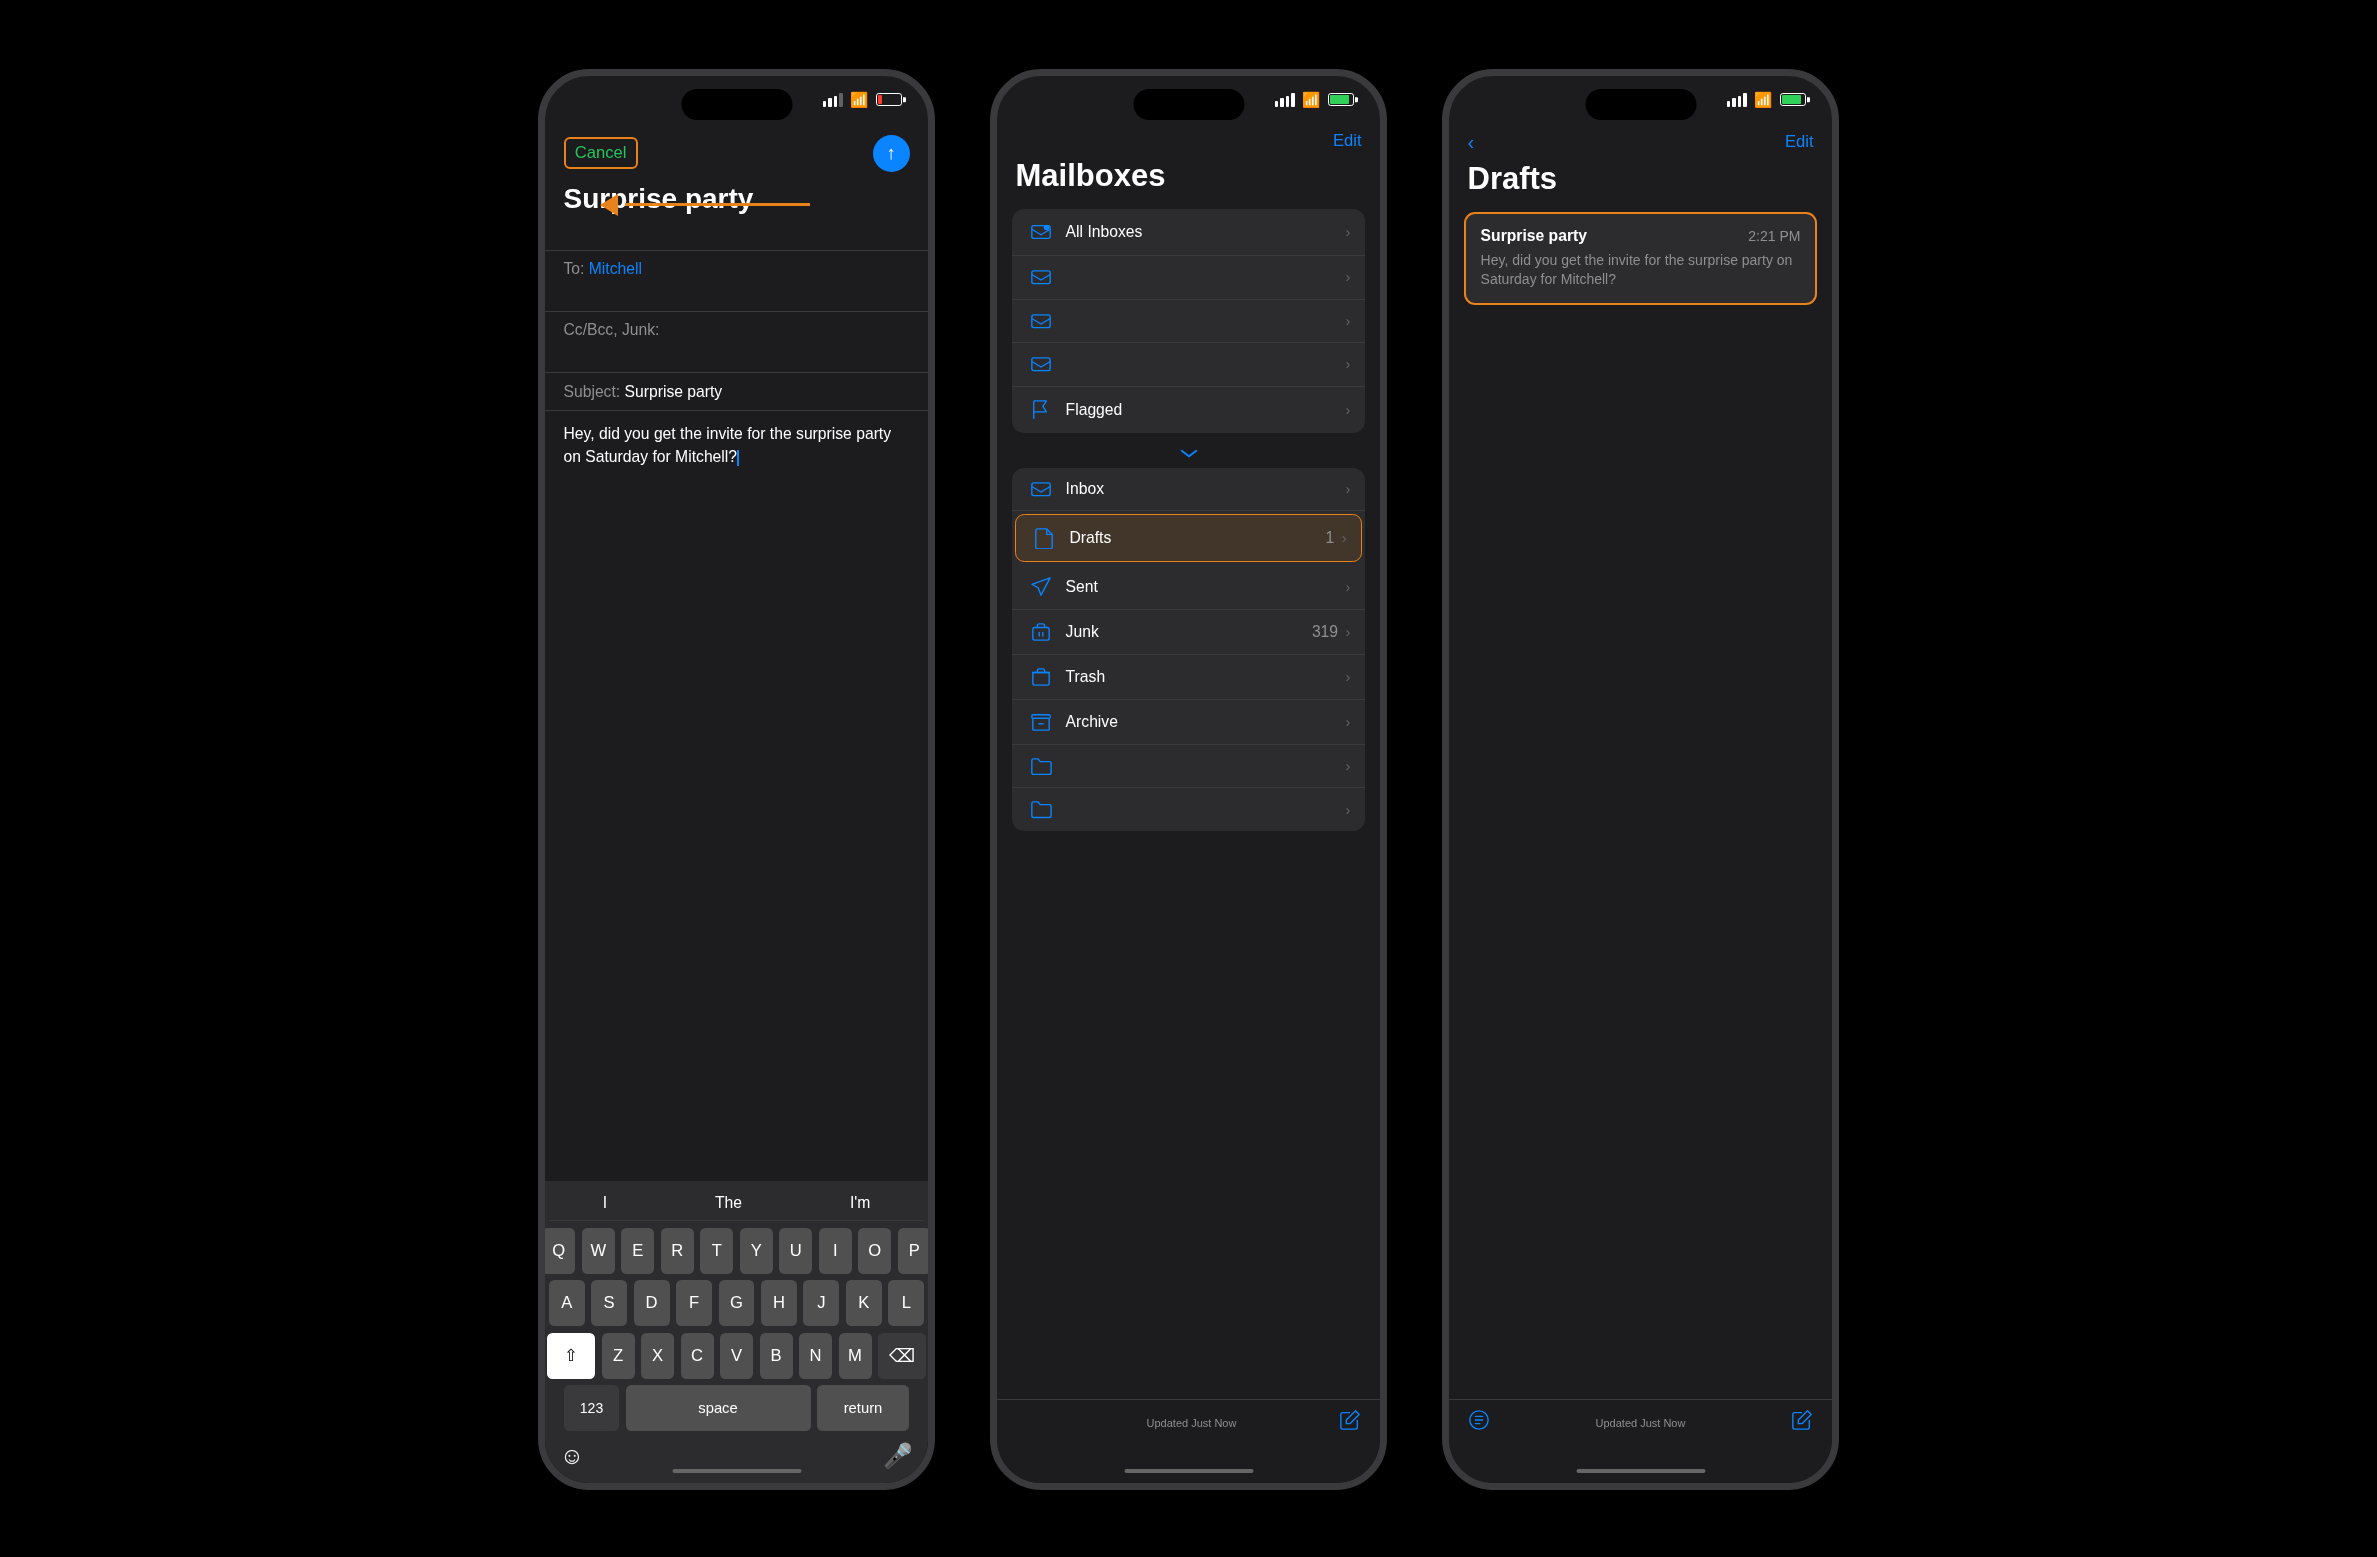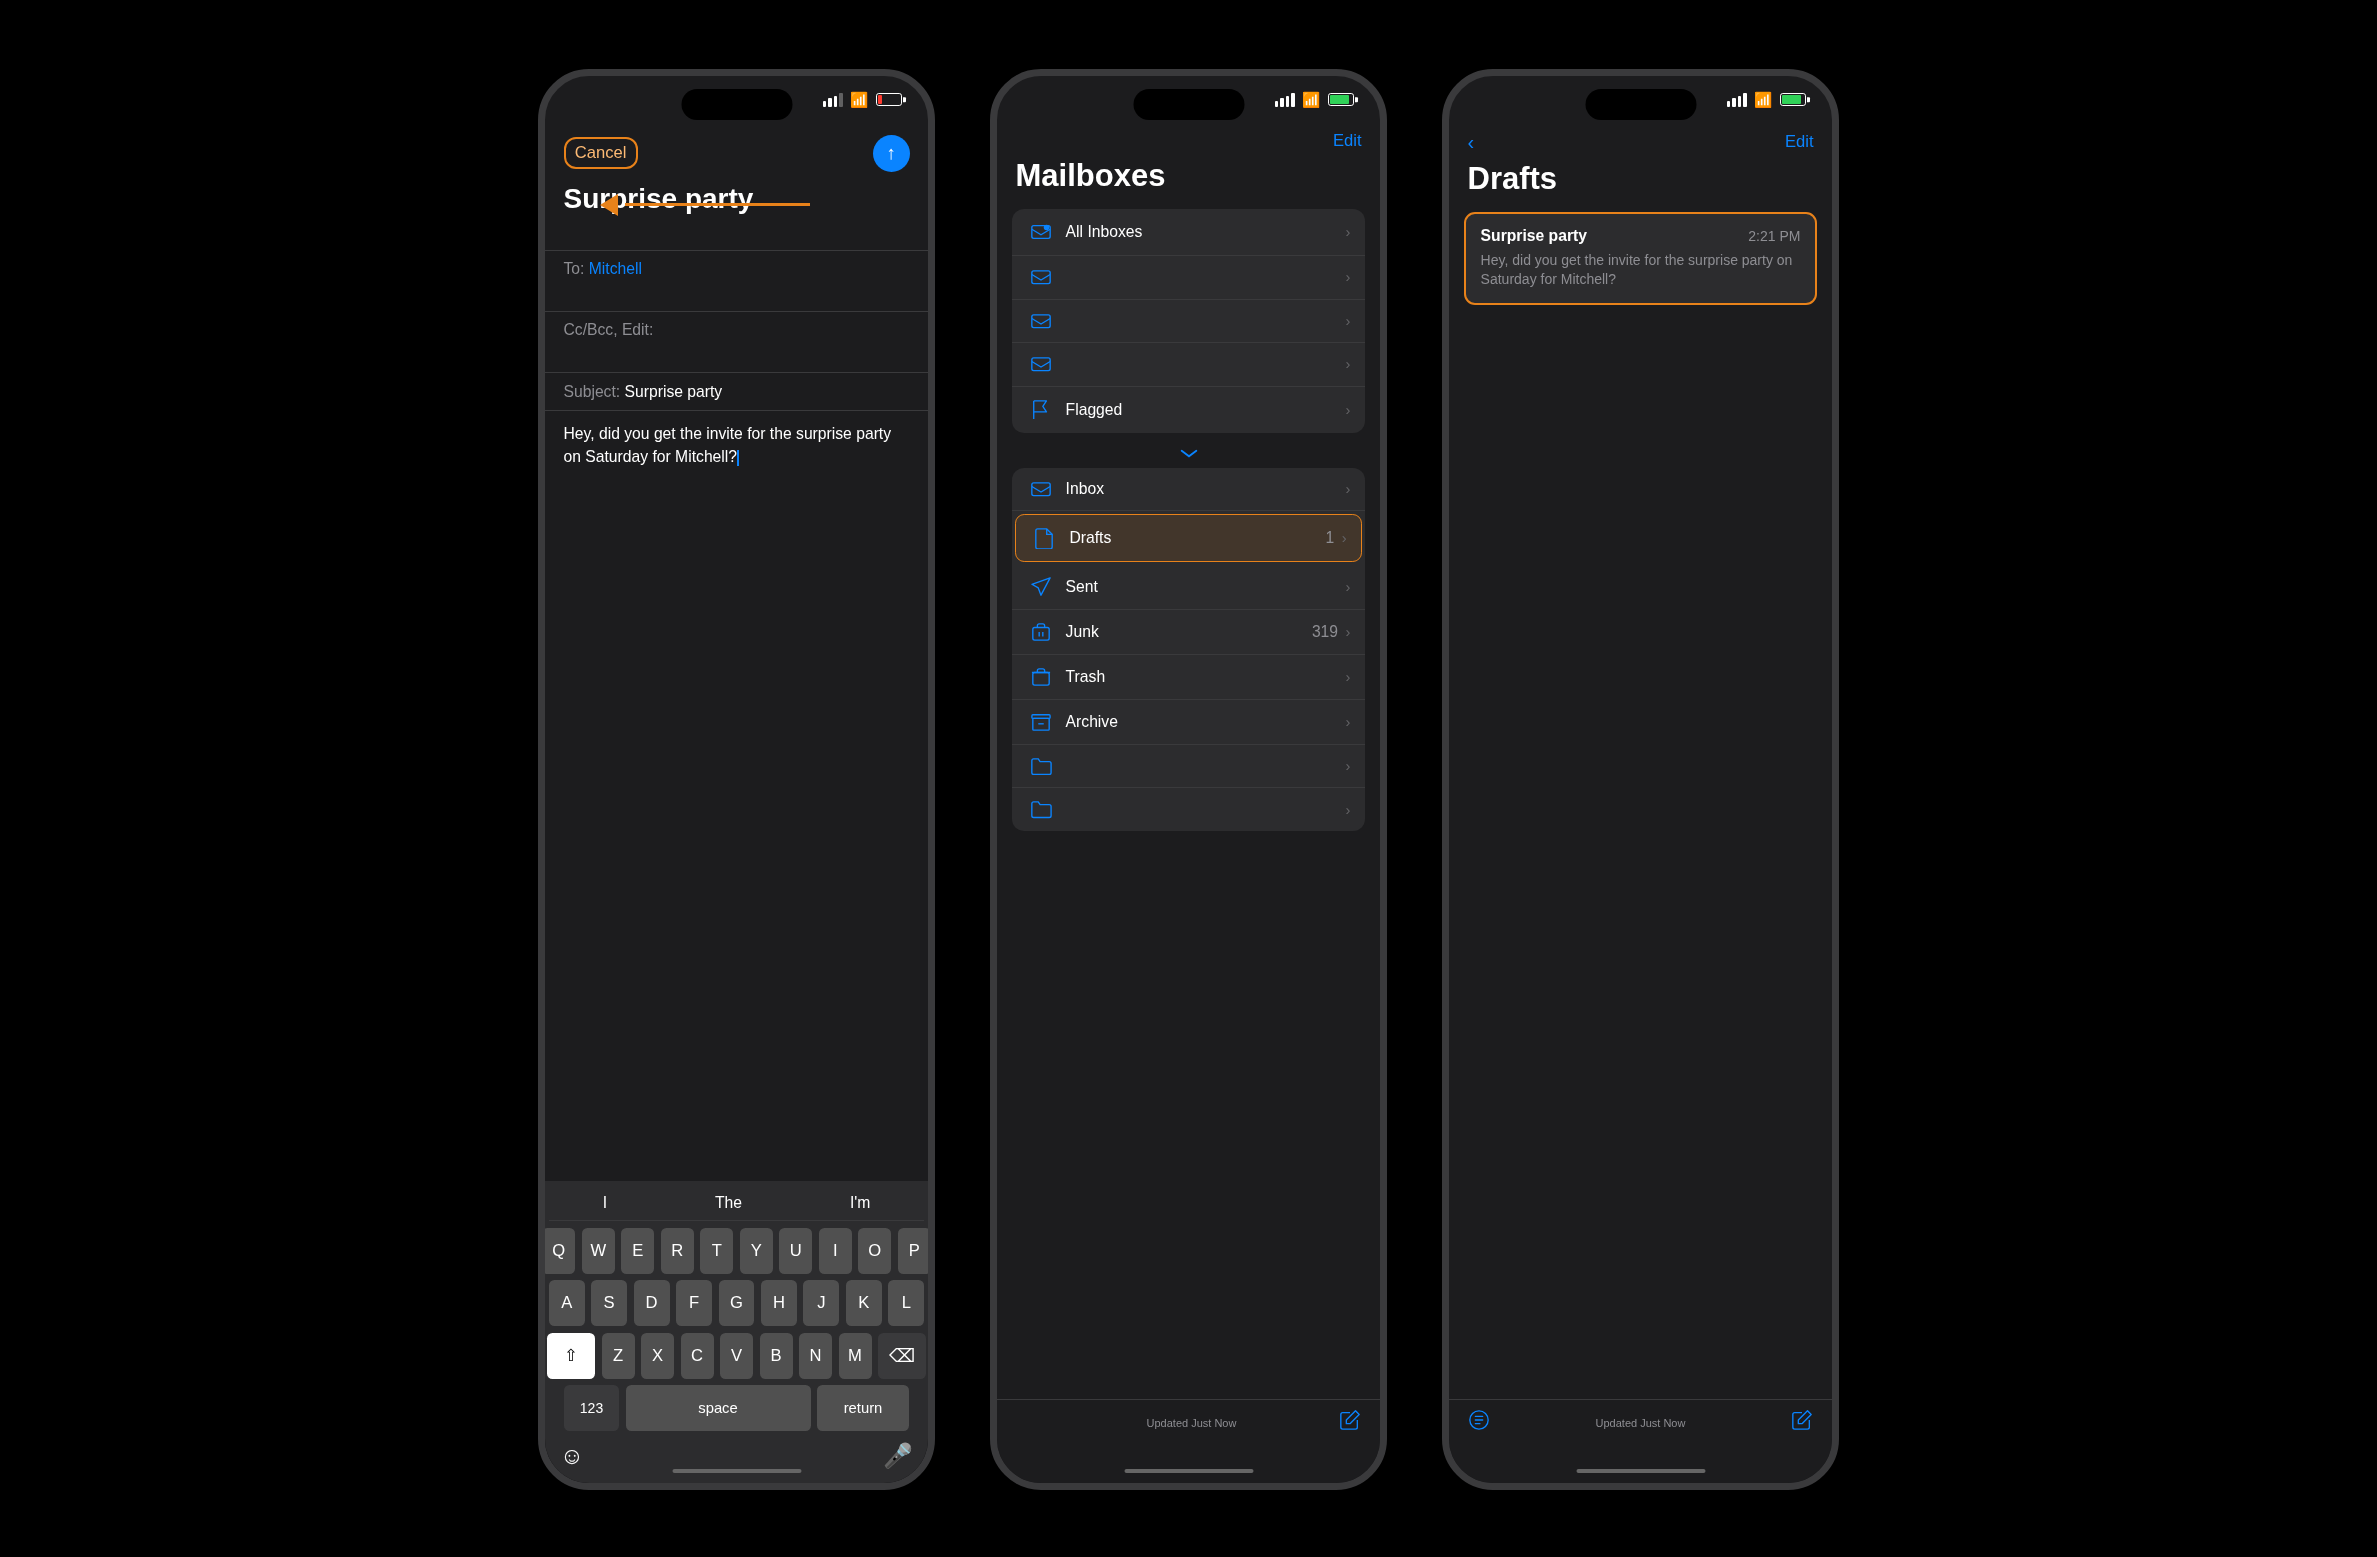--- a/index.html
+++ b/index.html
@@ -85,25 +85,25 @@
       height: calc(100% - 48px);
       background: #1c1c1e;
     }
     .compose-header {
       display: flex;
       justify-content: space-between;
       align-items: center;
       padding: 11px 18.5px 7.4px;
     }
     .cancel-btn {
-      color: #fdba74;
+      color: #22c55e;
       font-size: 16.6px;
       font-weight: 400;
       border: 2.3px solid #e8821a;
-      border-radius: 12px;
+      border-radius: 6px;
       padding: 3.7px 9.2px;
     }
     .send-btn {
       width: 37px;
       height: 37px;
       background: #0a84ff;
       border-radius: 50%;
       display: flex;
       align-items: center;
       justify-content: center;
@@ -408,21 +408,21 @@
     </div>
 
     <div class="email-title">Surprise party</div>
 
     <div class="compose-field">
       <span class="label">To:</span>
       <span style="color:#0a84ff;">Mitchell</span>
     </div>
 
     <div class="compose-field">
-      <span class="label">Cc/Bcc, Edit:</span>
+      <span class="label">Cc/Bcc, Junk:</span>
     </div>
 
     <div class="compose-field">
       <span class="label">Subject:</span>
       <span>Surprise party</span>
     </div>
 
     <div class="compose-body">
       <span>Hey, did you get the invite for the surprise party on Saturday for Mitchell?</span><span class="cursor"></span>
     </div>

